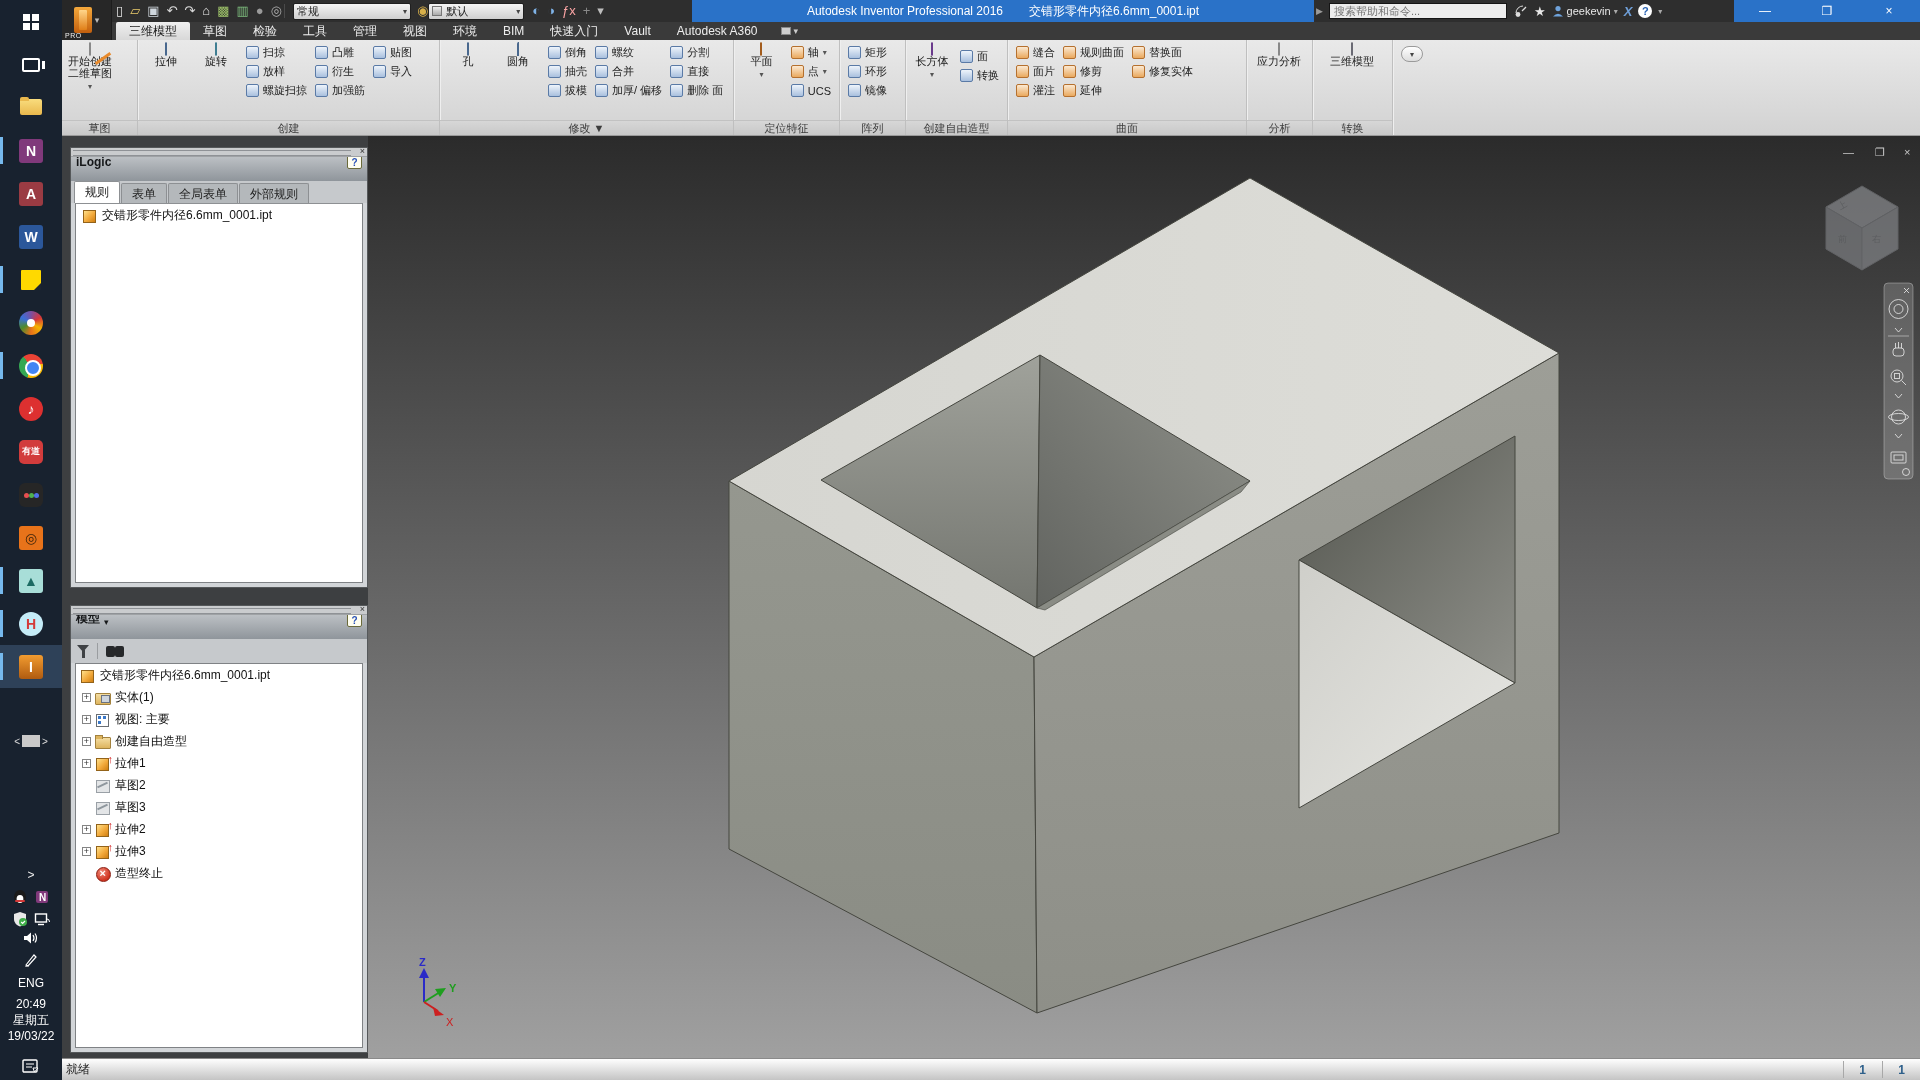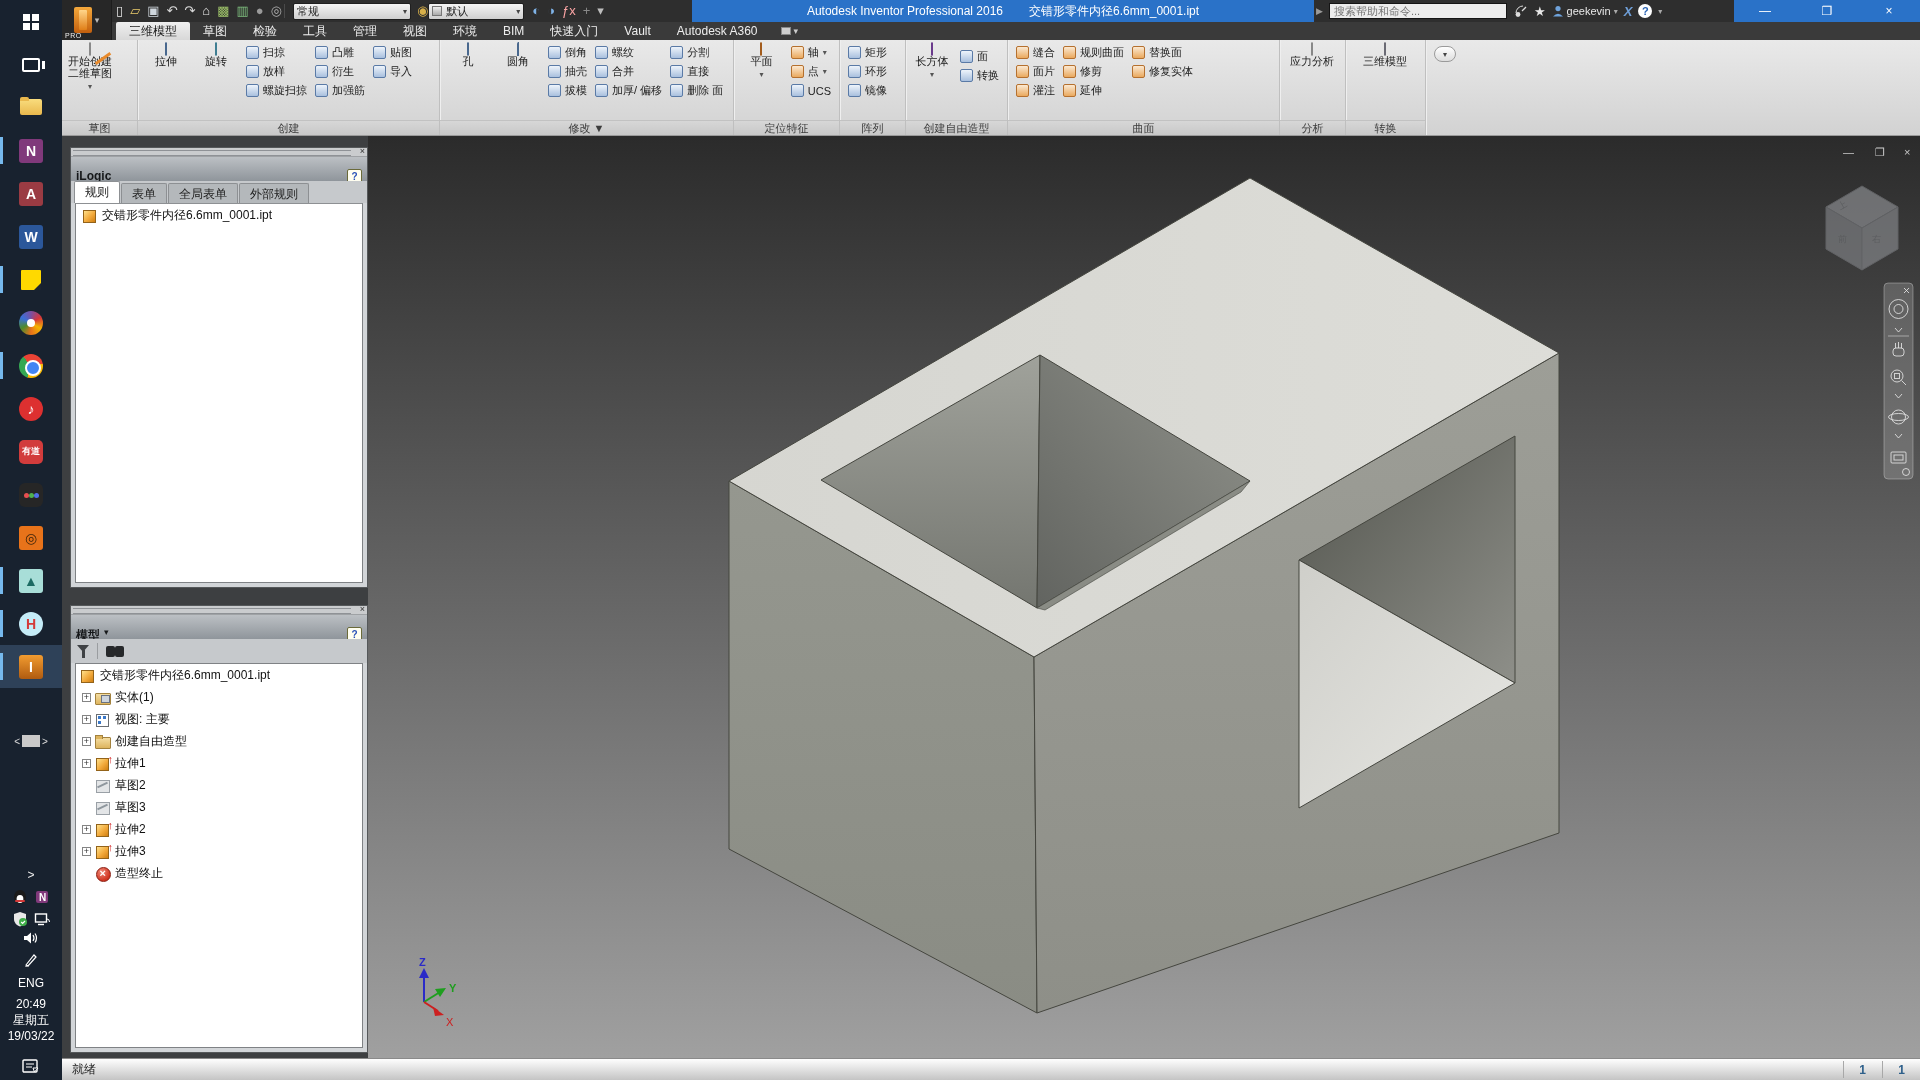--- a/index.html
+++ b/index.html
@@ -97,21 +97,21 @@
   
   .workspace{position:absolute;left:0;top:136px;right:0;bottom:22px;background:#3d3f41}
   .viewport{position:absolute;left:306px;top:0;width:1552px;height:922px}
   
   .panel{position:absolute;left:8px;width:298px;background:#d2d5d8;border:1px solid #55585a;display:flex;flex-direction:column}
   .panel.ilogic{top:11px;height:441px}
   .panel.model{top:469px;height:448px}
   .dstrip{height:9px;background:#caccce;position:relative;border-bottom:1px solid #9fa2a5;cursor:row-resize}
   .dstrip::before{content:"";position:absolute;left:2px;right:16px;top:2px;height:4px;border-top:1px solid #8f9296;border-bottom:1px solid #8f9296}
   .dstrip .px{position:absolute;right:2px;top:-2px;font-size:9px;color:#333;cursor:pointer}
-  .ptitle{height:21px;background:linear-gradient(#bcc0c4,#8f959b);display:flex;align-items:flex-start;padding:12px 5px;font-weight:bold;color:#16181a;font-size:12px}
+  .ptitle{height:21px;background:linear-gradient(#bcc0c4,#8f959b);display:flex;align-items:flex-end;padding:12px 5px;font-weight:bold;color:#16181a;font-size:12px}
   .ptitle .ca{font-size:9px;margin-left:4px;font-weight:normal}
   .phelp{margin-left:auto;width:15px;height:14px;background:#fffef0;border:1px solid #6a6a3a;color:#2a52b8;font-weight:bold;font-size:10px;text-align:center;line-height:13px;border-radius:2px;cursor:pointer}
   .ptabs{height:22px;display:flex;align-items:flex-end;padding:0 3px;gap:1px;background:#c6c9cc}
   .ptab{height:20px;line-height:20px;padding:0 10px;font-size:12px;color:#222;background:#b4b8bb;border:1px solid #8d9093;border-bottom:none;border-radius:2px 2px 0 0;cursor:pointer}
   .ptab.active{background:#fff;height:22px}
   .pcontent{flex:1;margin:0 4px 4px 4px;background:#fff;border:1px solid #7f8285;overflow:hidden;position:relative}
   .ilogic .pcontent{margin-top:0;border-top:1px solid #8d9093}
   .ptoolbar{height:24px;display:flex;align-items:center;gap:8px;padding:0 6px;background:#c6c9cc}
   .funnel{width:0;height:0;border:6px solid transparent;border-top:7px solid #3f4245;position:relative;cursor:pointer}
   .funnel::after{content:"";position:absolute;left:-1.5px;top:-2px;width:3px;height:8px;background:#3f4245}
@@ -129,21 +129,21 @@
   .ti.folder::after,.ti.solids-folder::after{content:"";position:absolute;left:0;top:1px;width:6px;height:3px;background:#ddb45e;border:1px solid #a3823e;border-bottom:none}
   .ti.solids-folder::after{width:7px;height:6px;top:5px;left:6px;background:#cdd4dc;border:1px solid #6a7280}
   .ti.view-rep::before{content:"";position:absolute;left:1px;top:2px;width:11px;height:11px;border:1px solid #6a6e72;background:#fff}
   .ti.view-rep::after{content:"";position:absolute;left:3px;top:4px;width:3px;height:3px;background:#3a78c8;box-shadow:5px 0 0 #3a78c8,0 5px 0 #3a78c8}
   .ti.sketch::before{content:"";position:absolute;left:1px;top:2px;width:12px;height:11px;background:#e3e5e7;border:1px solid #9aa0a6}
   .ti.sketch::after{content:"";position:absolute;left:2px;top:6px;width:11px;height:2px;background:#8f979e;transform:rotate(-25deg)}
   .ti.eos::before{content:"";position:absolute;left:1px;top:1px;width:13px;height:13px;border-radius:50%;background:radial-gradient(circle at 35% 30%,#f08a7a,#d03420 70%);border:1px solid #8a1c10}
   .ti.eos::after{content:"×";position:absolute;left:0;top:0;width:15px;text-align:center;color:#fff;font-weight:bold;font-size:11px;line-height:15px}
   
   .statusbar{position:absolute;left:0;right:0;bottom:0;height:22px;background:linear-gradient(#fefefe,#c4c4c4);border-top:1px solid #8a8a8a;display:flex;align-items:center;color:#1c1c1c}
-  .statusbar .msg{padding-left:10px}
+  .statusbar .msg{padding-left:4px}
   .scell{position:absolute;top:2px;bottom:2px;width:38px;border-left:1px solid #a8a8a8;text-align:center;line-height:18px;color:#2d5f8a;font-weight:bold}
 </style>
 </head>
 <body>
 
 <div class="taskbar" data-name="windows-taskbar">
   <div class="tb-apps" data-name="taskbar-apps">
 
       <div class="tb-item" data-name="start-button">
         <div class="tb-icon" data-name="start-icon" style="background: transparent; color: rgb(255, 255, 255);"></div>
@@ -535,21 +535,21 @@
             </div>
           <div class="rs" data-name="freeform-convert-button">
               <i class="sic" data-name="freeform-convert-icon"></i>
               <span>转换</span>
             </div>
         </div>
       </div>
       <div class="rlabel" data-name="group-label-freeform">创建自由造型</div>
     </div>
 
-    <div class="rgroup" style="width:272px" data-name="ribbon-group-surface">
+    <div class="rgroup" style="width:239px" data-name="ribbon-group-surface">
       <div class="rbody">
         <div class="rcols">
           <div class="rcol">
             <div class="rs org" data-name="stitch-button">
                 <i class="sic" data-name="stitch-icon"></i>
                 <span>缝合</span>
               </div>
             <div class="rs org" data-name="patch-button">
                 <i class="sic" data-name="patch-icon"></i>
                 <span>面片</span>

